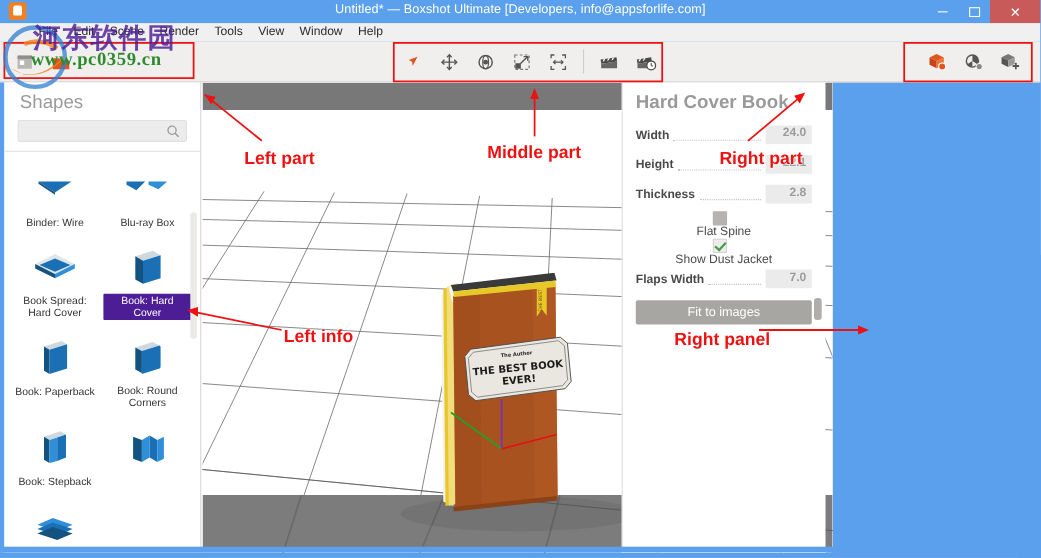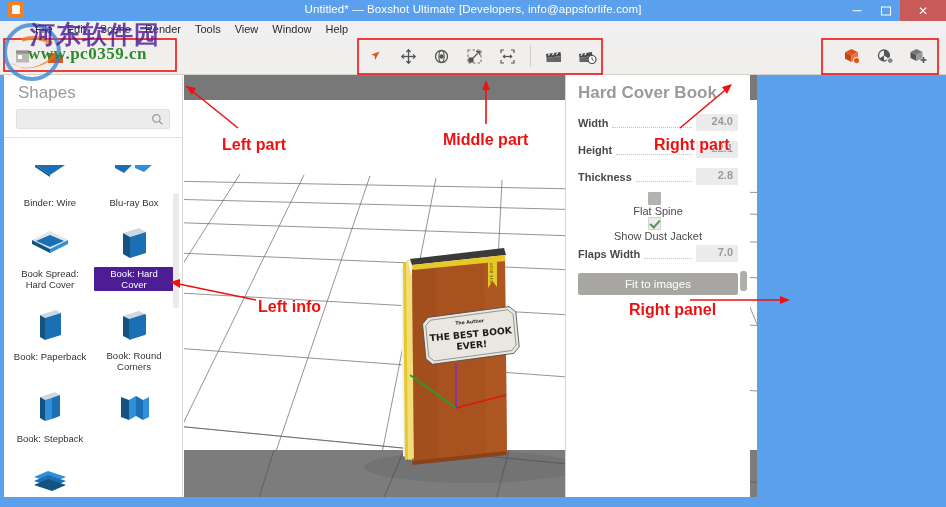--- a/index.html
+++ b/index.html
@@ -612,21 +612,21 @@
       <polygon points="170,282 180,279 180,288" fill="#ee1111" stroke="none"></polygon>
       <line x1="690" y1="300" x2="786" y2="300"></line>
       <polygon points="790,300 780,296 780,304" fill="#ee1111" stroke="none"></polygon>
     </g>
   </svg>
   <div class="anno">
     <div class="anno-label" style="left:222px; top:136px;">Left part</div>
     <div class="anno-label" style="left:443px; top:131px;">Middle part</div>
     <div class="anno-label" style="left:654px; top:136px;">Right part</div>
     <div class="anno-label" style="left:258px; top:298px;">Left info</div>
-    <div class="anno-label" style="left:629px; top:301px;">Right panel</div>
+    <div class="anno-label" style="left:613px; top:301px;">Right panel</div>
   </div>
 
   <div class="watermark">
     <svg class="wm-swirl" viewBox="0 0 66 62">
       <circle cx="30" cy="32" r="27" fill="none" stroke="#2f7fd0" stroke-width="4" opacity=".75"></circle>
       <path d="M8 42 Q30 58 58 30 Q44 50 20 48 Z" fill="#f08020" opacity=".85"></path>
       <path d="M20 20 Q36 14 50 24" fill="none" stroke="#f08020" stroke-width="4" opacity=".8"></path>
     </svg>
     <div class="wm-cn">河东软件园</div>
     <div class="wm-text">www.pc0359.cn</div>

